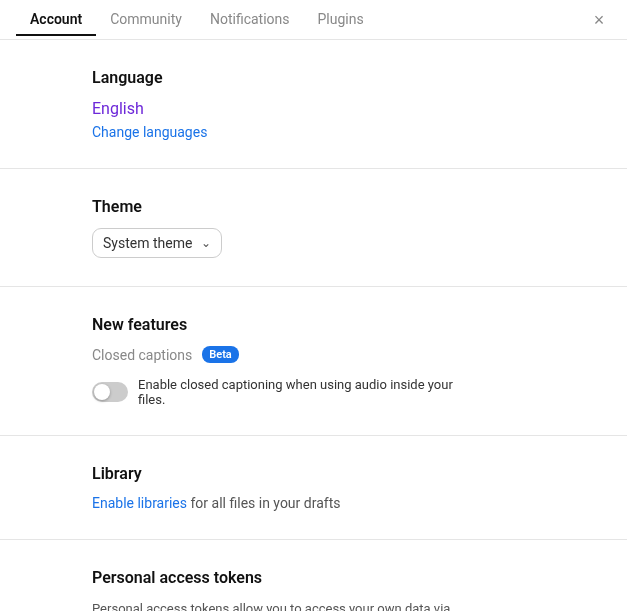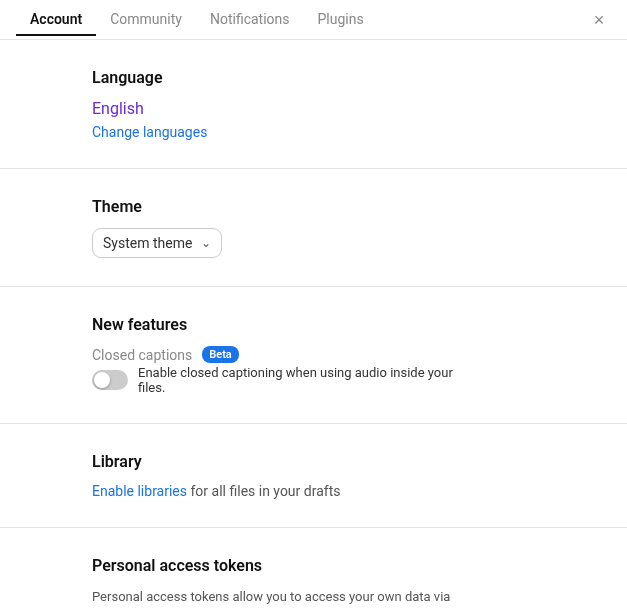--- a/index.html
+++ b/index.html
@@ -114,21 +114,21 @@
 
     .theme-select .chevron {
       color: #555;
       font-size: 12px;
     }
 
     .new-features-row {
       display: flex;
       align-items: center;
       gap: 10px;
-      margin-bottom: 2px;
+      margin-bottom: 14px;
     }
 
     .badge {
       background: #1a73e8;
       color: #fff;
       font-size: 11px;
       font-weight: 600;
       padding: 2px 7px;
       border-radius: 8px;
     }

